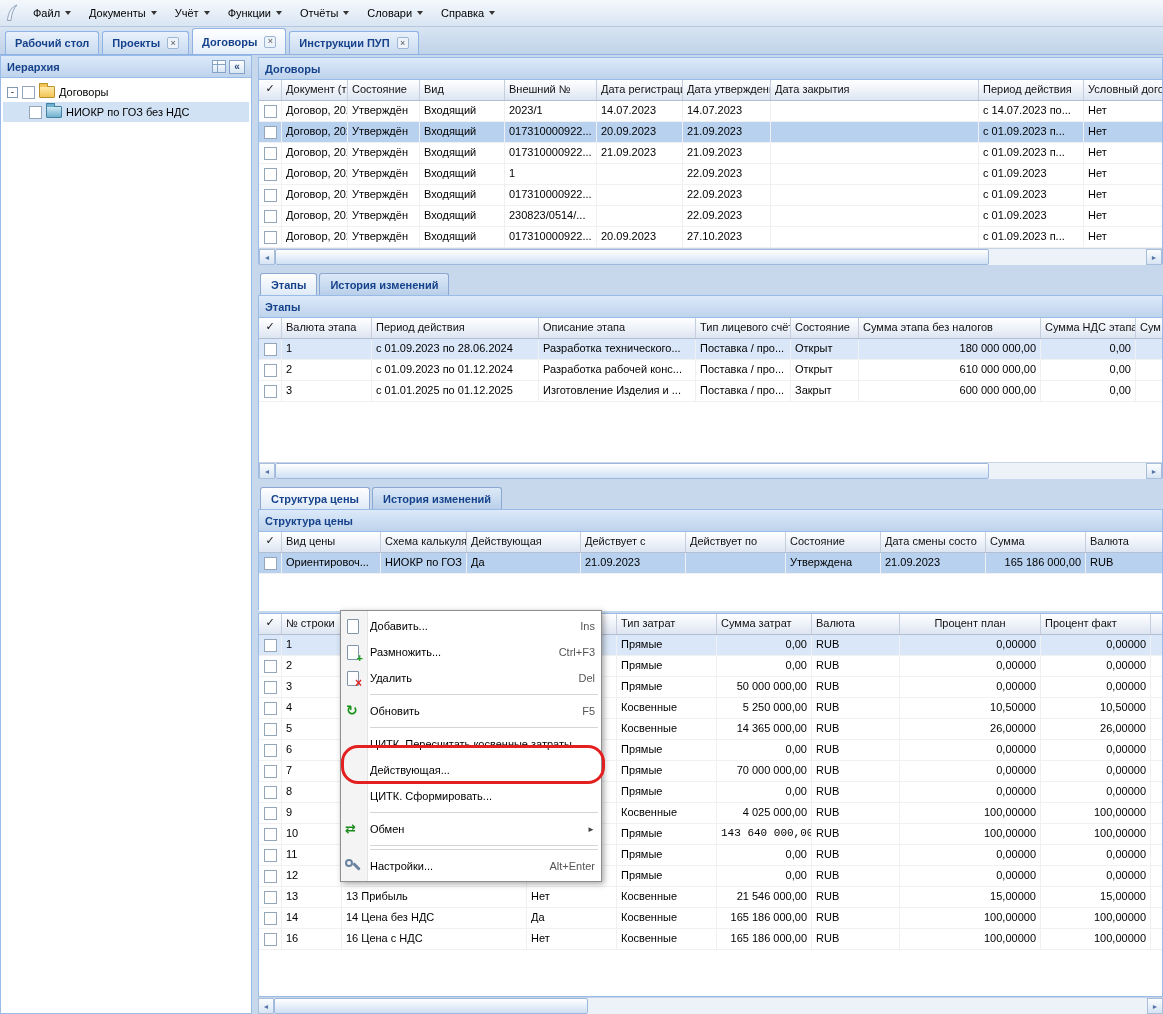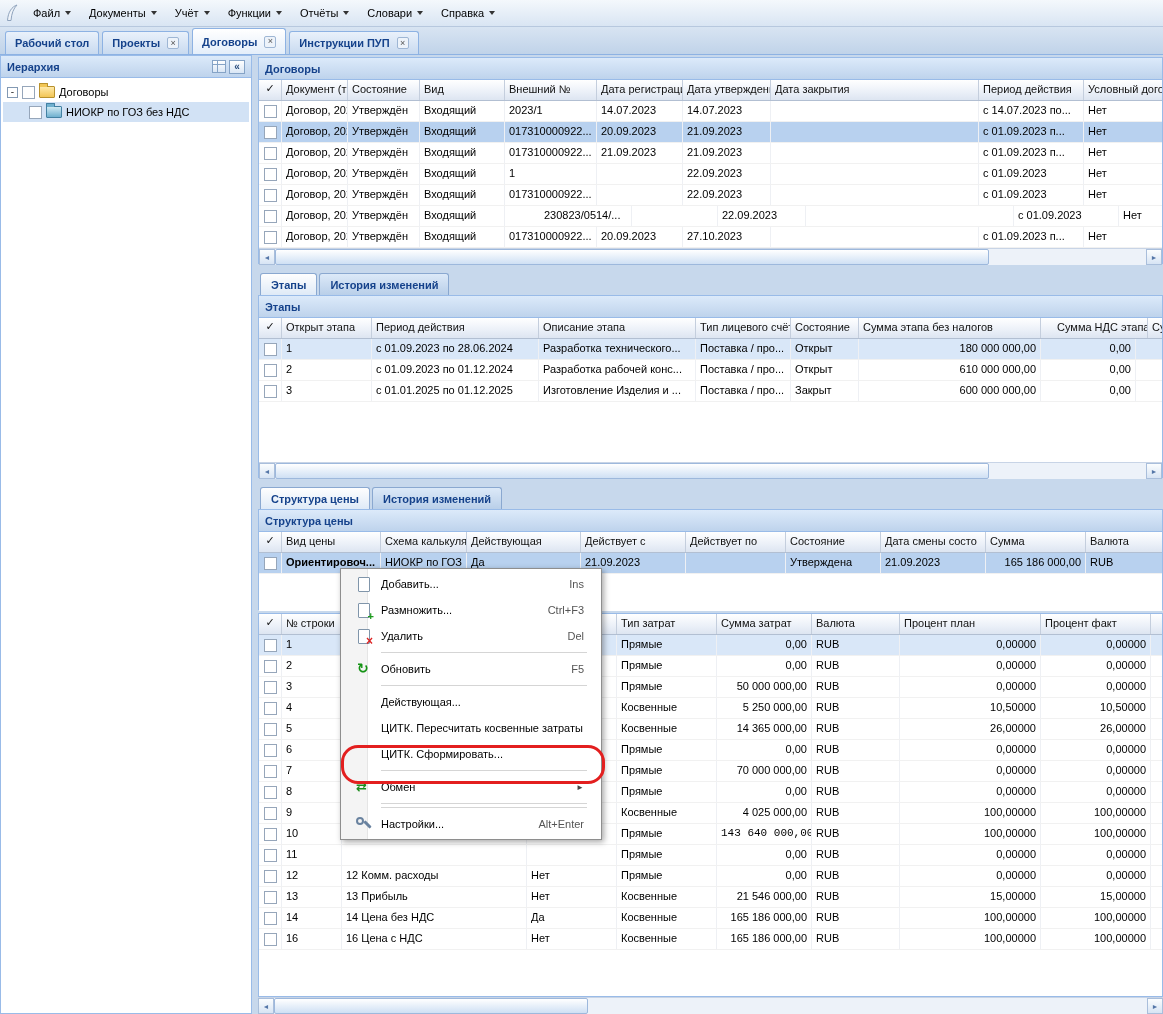--- a/index.html
+++ b/index.html
@@ -100,22 +100,22 @@
   .hscroll{height:17px;box-sizing:border-box;background:#edf2f9;border-top:1px solid #c8d4e6;
     display:flex;align-items:center;width:100%;}
   .hscroll.abs{position:absolute;left:0;top:942px;width:905px;}
   .sb-btn{width:16px;height:16px;box-sizing:border-box;background:linear-gradient(#fbfdfe,#d7e4f4);
     border:1px solid #a9bedb;color:#5577a8;font-size:7px;display:flex;align-items:center;justify-content:center;}
   .sb-track{flex:1;height:16px;position:relative;}
   .sb-thumb{position:absolute;left:0;top:0;height:16px;box-sizing:border-box;
     background:linear-gradient(#ffffff,#cfe0f4);border:1px solid #9db8dc;border-radius:2px;}
 
   
-  .ctx-menu{position:absolute;left:340px;top:568px;width:262px;box-sizing:border-box;background:#fff;
-    border:1px solid #8e8e8e;box-shadow:2px 2px 6px rgba(0,0,0,.35);padding:2px 11px;z-index:20;}
+  .ctx-menu{position:absolute;left:340px;top:610px;width:262px;box-sizing:border-box;background:#fff;
+    border:1px solid #8e8e8e;box-shadow:2px 2px 6px rgba(0,0,0,.35);padding:2px 0;z-index:20;}
   .ctx-menu::before{content:"";position:absolute;left:0;top:0;bottom:0;width:26px;background:#f4f4f4;
     border-right:1px solid #e5e5e5;}
   .cm-item{position:relative;height:26px;display:flex;align-items:center;padding:0 6px 0 3px;z-index:1;}
   .cm-item.bold .cm-label{font-weight:bold;}
   .cm-icon{width:18px;height:16px;margin-right:8px;position:relative;flex:0 0 18px;}
   .cm-label{flex:1;white-space:nowrap;overflow:hidden;}
   .cm-short{color:#555;margin-left:8px;white-space:nowrap;}
   .cm-sub{font-size:8px;color:#444;margin-left:6px;}
   .cm-sep{height:1px;background:#d5d5d5;margin:3px 3px 3px 29px;position:relative;z-index:1;}
 
@@ -318,21 +318,21 @@
               <div class="g-cell" style="width: 105px;">с 01.09.2023</div>
               <div class="g-cell" style="width: 100px;">Нет</div>
             </div>
             <div class="g-row">
               <div class="g-cell g-checkcell" style="width: 23px;">
                 <span class="cbx"></span>
               </div>
               <div class="g-cell" style="width: 66px;">Договор, 2023/...</div>
               <div class="g-cell" style="width: 72px;">Утверждён</div>
               <div class="g-cell" style="width: 85px;">Входящий</div>
-              <div class="g-cell" style="width: 92px; margin-left: 35px;">230823/0514/...</div>
+              <div class="g-cell" style="width: 92px;">230823/0514/...</div>
               <div class="g-cell" style="width: 86px;"></div>
               <div class="g-cell" style="width: 88px;">22.09.2023</div>
               <div class="g-cell" style="width: 208px;"></div>
               <div class="g-cell" style="width: 105px;">с 01.09.2023</div>
               <div class="g-cell" style="width: 100px;">Нет</div>
             </div>
             <div class="g-row">
               <div class="g-cell g-checkcell" style="width: 23px;">
                 <span class="cbx"></span>
               </div>
@@ -366,27 +366,27 @@
         </div>
       </div>
 
     <section class="panel" id="p-stages">
       <div class="panel-hd">
         <span class="panel-title">Этапы</span>
       </div>
       <div class="grid">
           <div class="g-hd">
             <div class="g-cell g-check-hd" style="width: 23px;">✓</div>
-            <div class="g-cell g-hd-cell" style="width: 90px;">Открыт этапа</div>
+            <div class="g-cell g-hd-cell" style="width: 90px;">Валюта этапа</div>
             <div class="g-cell g-hd-cell" style="width: 167px;">Период действия</div>
             <div class="g-cell g-hd-cell" style="width: 157px;">Описание этапа</div>
             <div class="g-cell g-hd-cell" style="width: 95px;">Тип лицевого счёт</div>
             <div class="g-cell g-hd-cell" style="width: 68px;">Состояние</div>
             <div class="g-cell g-hd-cell" style="width: 182px;">Сумма этапа без налогов</div>
-            <div class="g-cell g-hd-cell" style="width: 95px; margin-left: 12px;">Сумма НДС этапа</div>
+            <div class="g-cell g-hd-cell" style="width: 95px;">Сумма НДС этапа</div>
             <div class="g-cell g-hd-cell" style="width: 60px;">Сум</div>
           </div>
           <div class="g-body">
             <div class="g-row sel-light">
               <div class="g-cell g-checkcell" style="width: 23px;">
                 <span class="cbx"></span>
               </div>
               <div class="g-cell" style="width: 90px;">1</div>
               <div class="g-cell" style="width: 167px;">с 01.09.2023 по 28.06.2024</div>
               <div class="g-cell" style="width: 157px;">Разработка технического...</div>
@@ -457,21 +457,21 @@
             <div class="g-cell g-hd-cell" style="width: 95px;">Состояние</div>
             <div class="g-cell g-hd-cell" style="width: 105px;">Дата смены состо</div>
             <div class="g-cell g-hd-cell" style="width: 100px;">Сумма</div>
             <div class="g-cell g-hd-cell" style="width: 80px;">Валюта</div>
           </div>
           <div class="g-body">
             <div class="g-row sel">
               <div class="g-cell g-checkcell" style="width: 23px;">
                 <span class="cbx"></span>
               </div>
-              <div class="g-cell" style="width: 99px; font-weight: bold;">Ориентировоч...</div>
+              <div class="g-cell" style="width: 99px;">Ориентировоч...</div>
               <div class="g-cell" style="width: 86px;">НИОКР по ГОЗ ...</div>
               <div class="g-cell" style="width: 114px;">Да</div>
               <div class="g-cell" style="width: 105px;">21.09.2023</div>
               <div class="g-cell" style="width: 100px;"></div>
               <div class="g-cell" style="width: 95px;">Утверждена</div>
               <div class="g-cell" style="width: 105px;">21.09.2023</div>
               <div class="g-cell num" style="width: 100px;">165 186 000,00</div>
               <div class="g-cell" style="width: 80px;">RUB</div>
             </div>
           </div>
@@ -481,21 +481,21 @@
     <section class="panel" id="p-calc">
       <div class="grid">
           <div class="g-hd">
             <div class="g-cell g-check-hd" style="width: 23px;">✓</div>
             <div class="g-cell g-hd-cell" style="width: 60px;">№ строки</div>
             <div class="g-cell g-hd-cell" style="width: 185px;"></div>
             <div class="g-cell g-hd-cell" style="width: 90px;"></div>
             <div class="g-cell g-hd-cell" style="width: 100px;">Тип затрат</div>
             <div class="g-cell g-hd-cell" style="width: 95px;">Сумма затрат</div>
             <div class="g-cell g-hd-cell" style="width: 88px;">Валюта</div>
-            <div class="g-cell g-hd-cell" style="width: 141px;">Процент план</div>
+            <div class="g-cell g-hd-cell" style="width: 141px; text-align: center;">Процент план</div>
             <div class="g-cell g-hd-cell" style="width: 110px;">Процент факт</div>
           </div>
           <div class="g-body">
             <div class="g-row sel-light">
               <div class="g-cell g-checkcell" style="width: 23px;">
                 <span class="cbx"></span>
               </div>
               <div class="g-cell" style="width: 60px;">1</div>
               <div class="g-cell" style="width: 185px;"></div>
               <div class="g-cell" style="width: 90px;"></div>
@@ -719,25 +719,25 @@
       </div>
       <div class="cm-sep"></div>
       <div class="cm-item">
         <span class="cm-icon ic-refresh-icon"></span>
         <span class="cm-label">Обновить</span>
         <span class="cm-short">F5</span>
       </div>
       <div class="cm-sep"></div>
       <div class="cm-item">
         <span class="cm-icon"></span>
+        <span class="cm-label">ЦИТК. Пересчитать косвенные затраты...</span>
+      </div>
+      <div class="cm-item">
+        <span class="cm-icon"></span>
         <span class="cm-label">Действующая...</span>
-      </div>
-      <div class="cm-item">
-        <span class="cm-icon"></span>
-        <span class="cm-label">ЦИТК. Пересчитать косвенные затраты...</span>
       </div>
       <div class="cm-item">
         <span class="cm-icon"></span>
         <span class="cm-label">ЦИТК. Сформировать...</span>
       </div>
       <div class="cm-sep"></div>
       <div class="cm-item">
         <span class="cm-icon ic-exchange-icon"></span>
         <span class="cm-label">Обмен</span>
         <span class="cm-sub">►</span>

